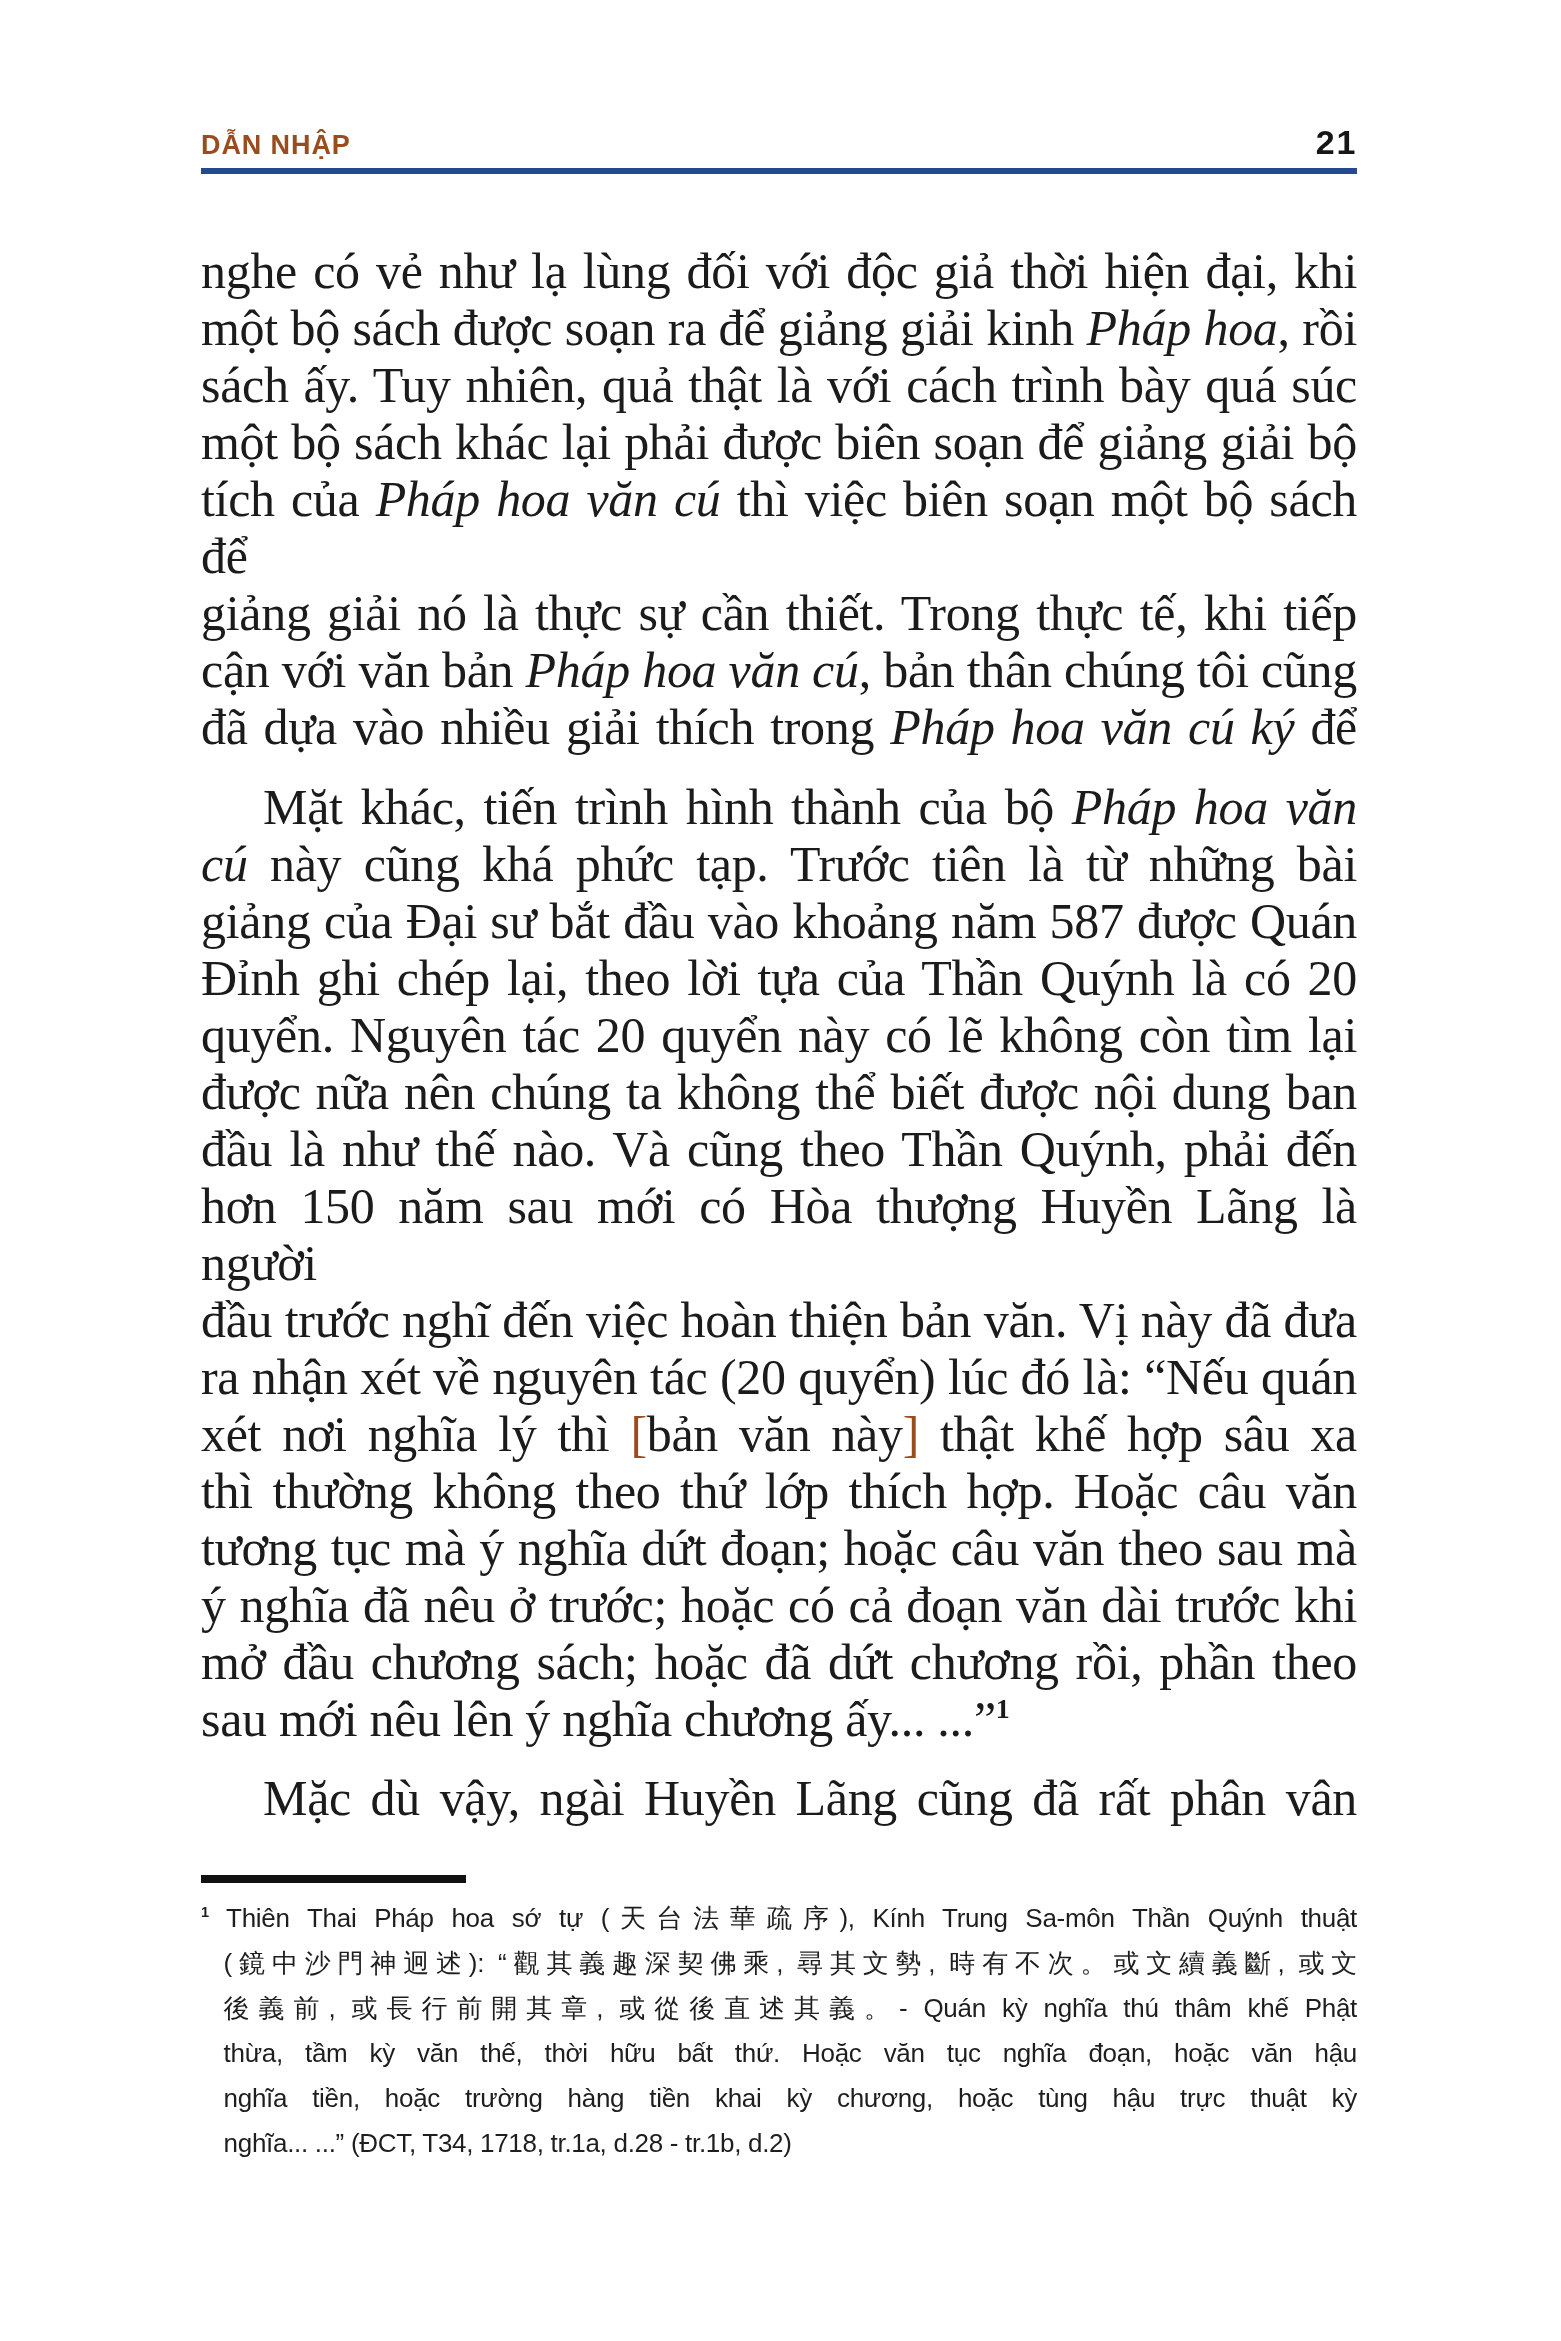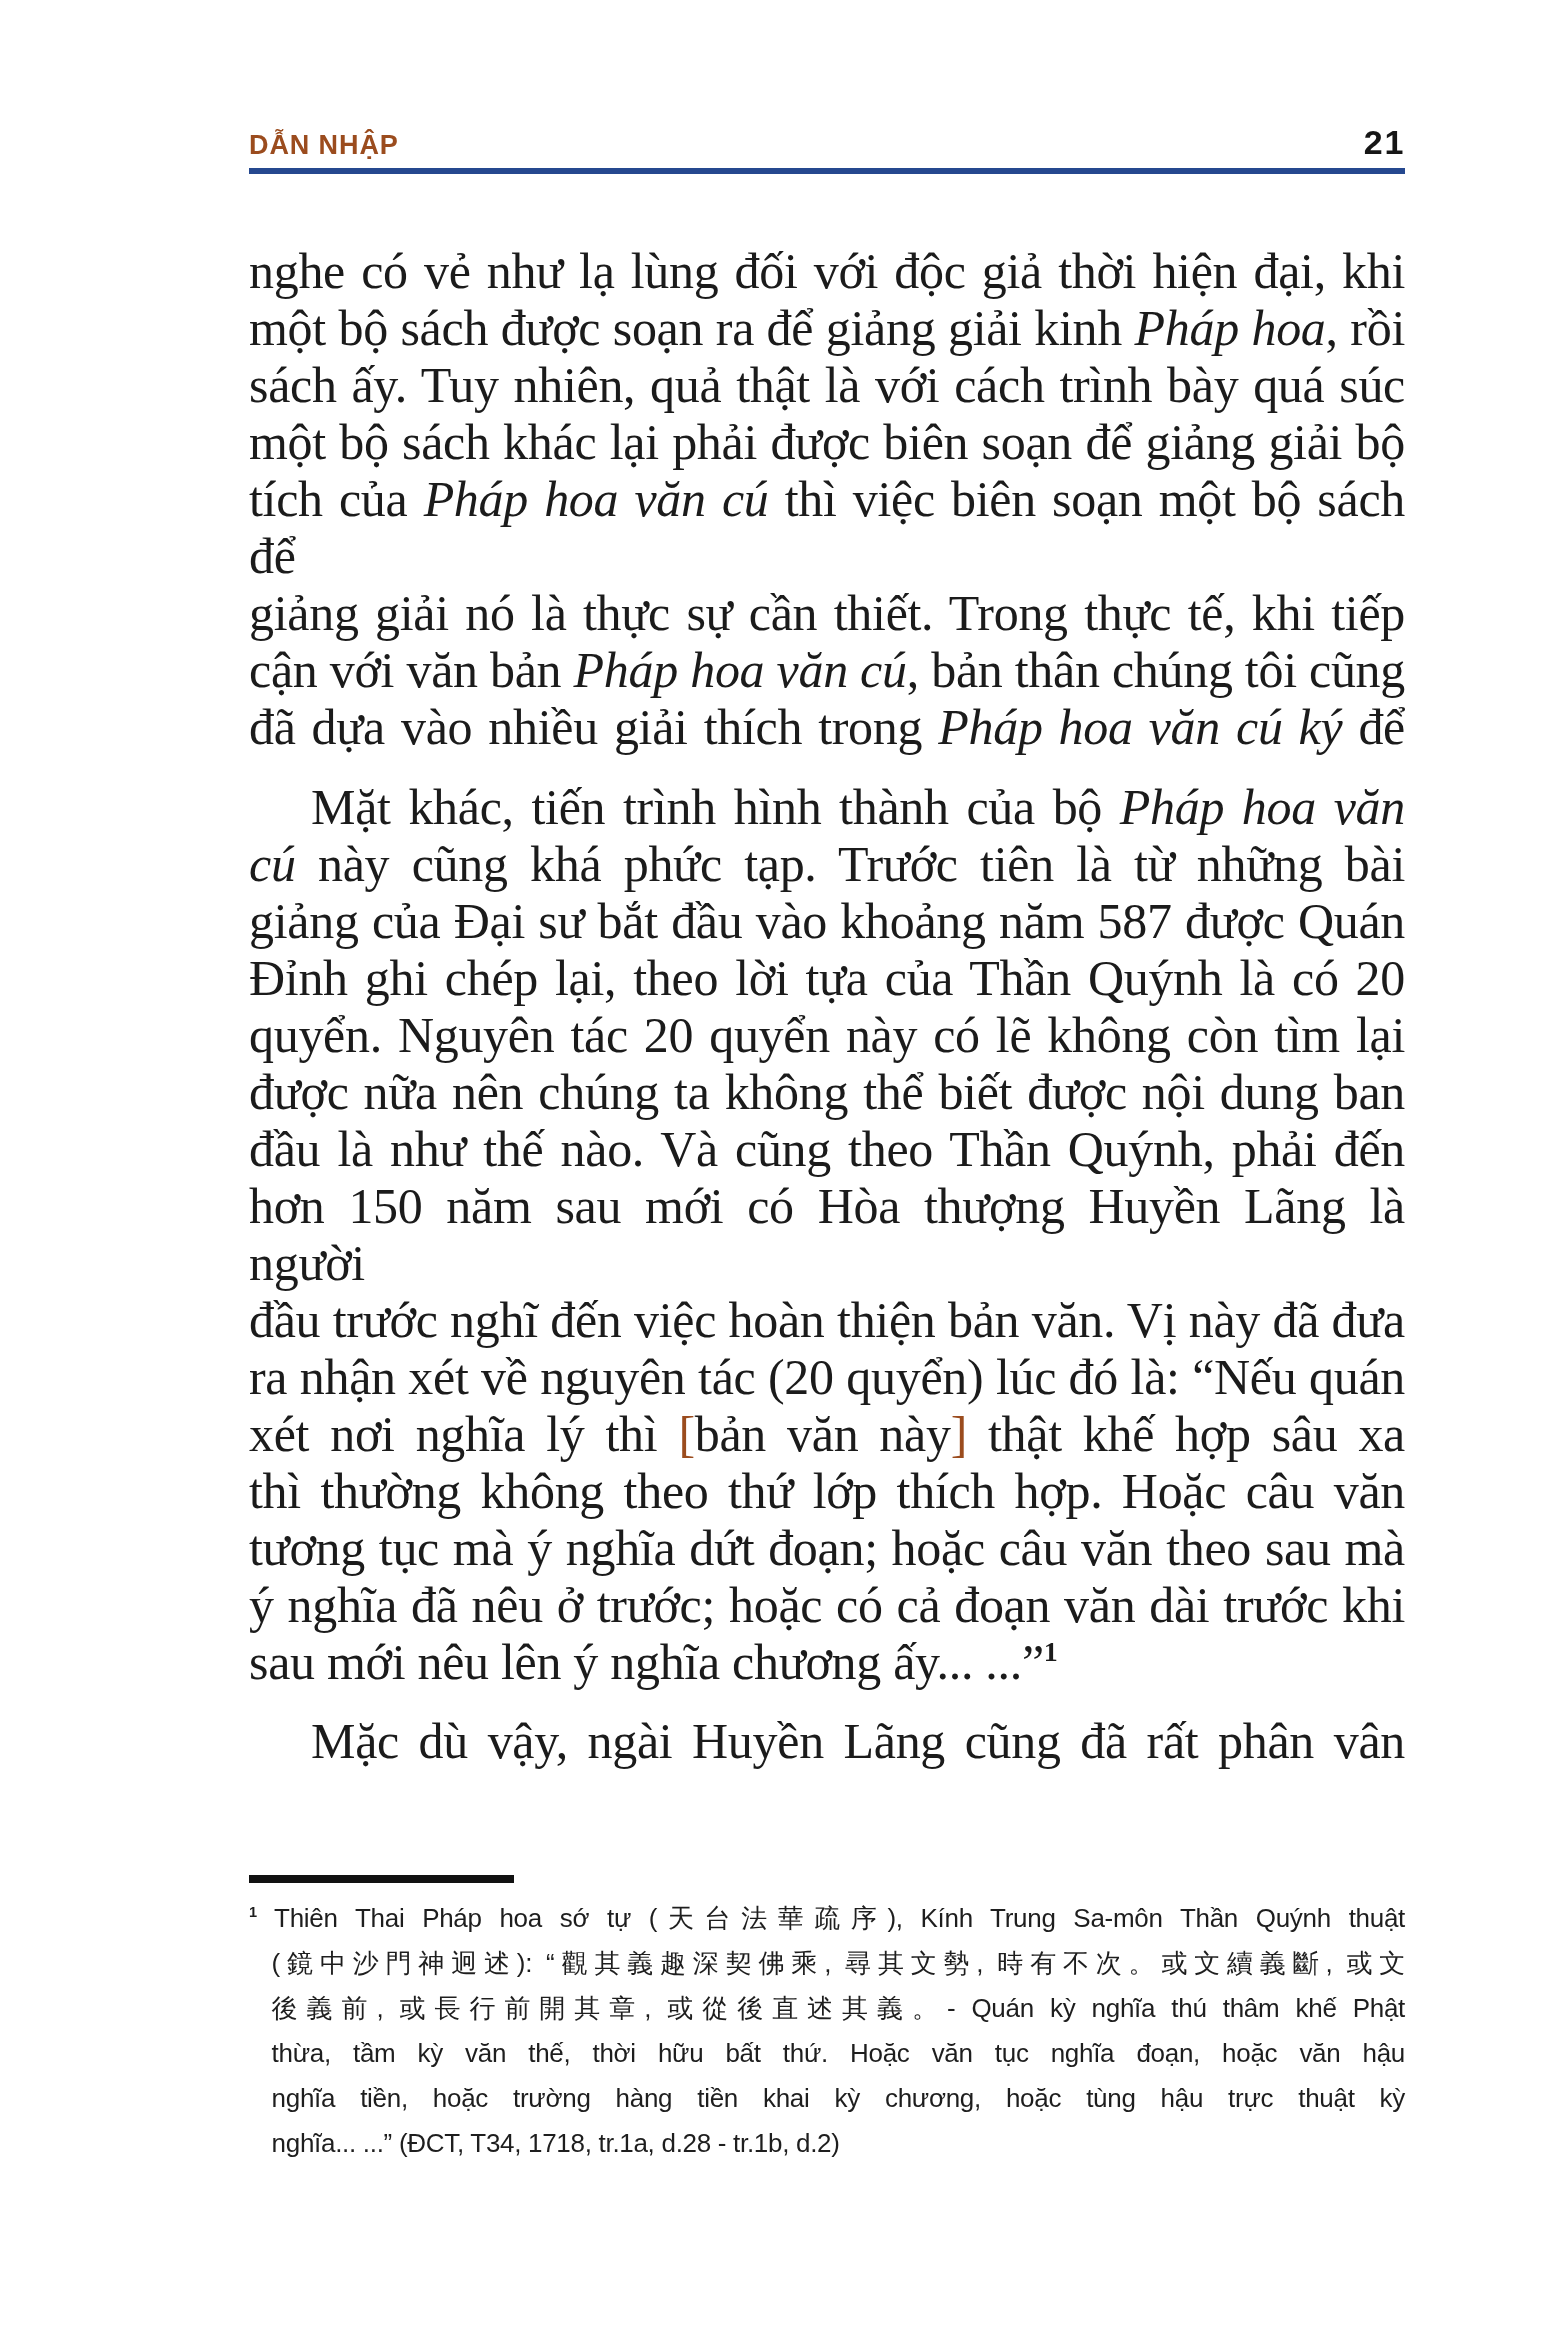--- a/index.html
+++ b/index.html
@@ -10,21 +10,21 @@
   html,body{margin:0;padding:0;}
   body{
     width:1561px;height:2342px;
     background:#ffffff;
     font-family:"Liberation Serif","DejaVu Serif",serif;
     color:var(--ink);
     position:relative;
     overflow:hidden;
   }
   .page{position:absolute;inset:0;background:#fff;}
-  .content-col{position:absolute;left:201px;width:1156px;margin-left:48px;}
+  .content-col{position:absolute;left:201px;width:1156px;}
 
   
   .header-row{top:123px;height:45px;display:flex;justify-content:space-between;align-items:baseline;}
   .section-title{
     font-family:"Liberation Sans","DejaVu Sans",sans-serif;
     font-weight:bold;font-size:27px;letter-spacing:0.9px;
     color:var(--accent);
   }
   .page-number{
     font-family:"Liberation Sans","DejaVu Sans",sans-serif;
@@ -101,20 +101,21 @@
         <div class="line jl"><span>quyển. Nguyên tác 20 quyển này có lẽ không còn tìm lại</span></div>
         <div class="line jl"><span>được nữa nên chúng ta không thể biết được nội dung ban</span></div>
         <div class="line jl"><span>đầu là như thế nào. Và cũng theo Thần Quýnh, phải đến</span></div>
         <div class="line jl"><span>hơn 150 năm sau mới có Hòa thượng Huyền Lãng là người</span></div>
         <div class="line jl"><span>đầu trước nghĩ đến việc hoàn thiện bản văn. Vị này đã đưa</span></div>
         <div class="line jl"><span>ra nhận xét về nguyên tác (20 quyển) lúc đó là: “Nếu quán</span></div>
         <div class="line jl"><span>xét nơi nghĩa lý thì </span><span class="bk">[</span><span>bản văn này</span><span class="bk">]</span><span> thật khế hợp sâu xa</span></div>
         <div class="line jl"><span>thì thường không theo thứ lớp thích hợp. Hoặc câu văn</span></div>
         <div class="line jl"><span>tương tục mà ý nghĩa dứt đoạn; hoặc câu văn theo sau mà</span></div>
         <div class="line jl"><span>ý nghĩa đã nêu ở trước; hoặc có cả đoạn văn dài trước khi</span></div>
+        <div class="line jl"><span>mở đầu chương sách; hoặc đã dứt chương rồi, phần theo</span></div>
         <div class="line"><span>sau mới nêu lên ý nghĩa chương ấy... ...”</span><span class="sup">1</span></div>
       </div>
       <div class="paragraph">
         <div class="line indent jl"><span>Mặc dù vậy, ngài Huyền Lãng cũng đã rất phân vân</span></div>
       </div>
     </div>
 
   <div class="content-col footnote-separator"></div>
 
   <div class="content-col footnote" id="footnote-lines">

